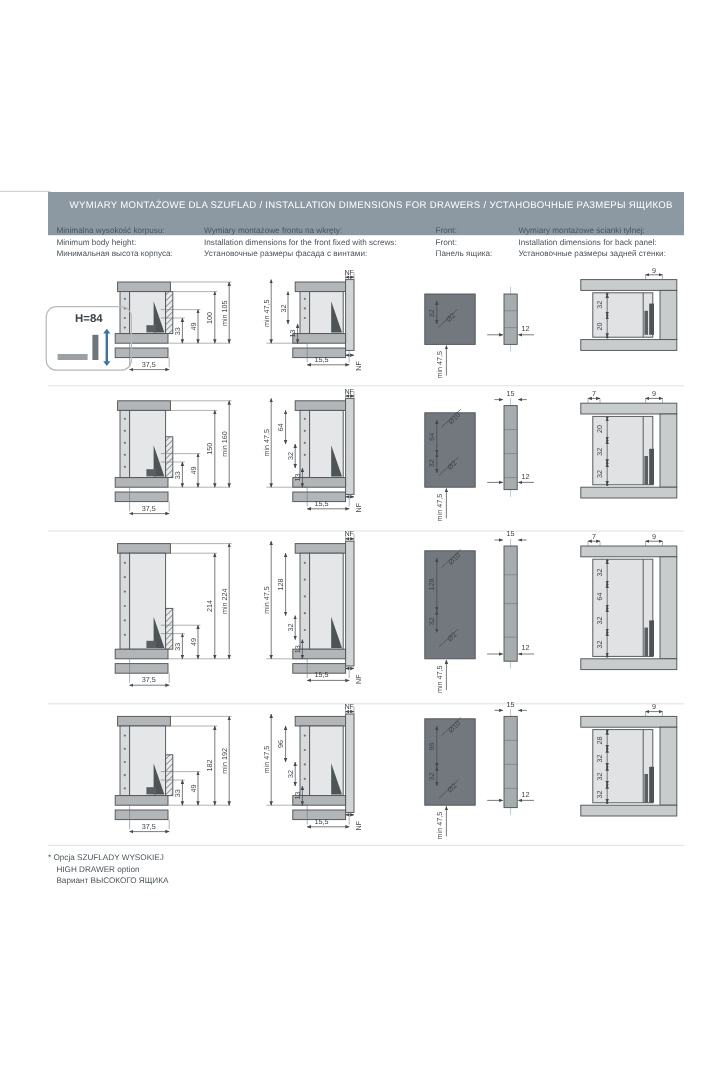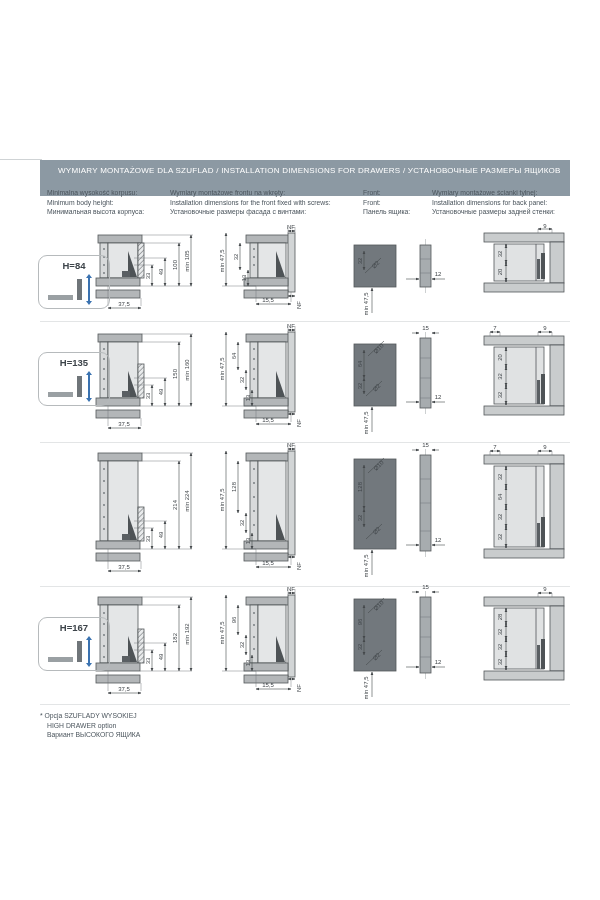--- a/index.html
+++ b/index.html
@@ -205,28 +205,20 @@
           <circle cx="506" cy="38" r="1" fill="#45494c"></circle>
           <circle cx="506" cy="56" r="1" fill="#45494c"></circle>
         <text class="t" x="502" y="29" text-anchor="middle" transform="rotate(-90 502 29)">32</text>
         <text class="t" x="502" y="47" text-anchor="middle" transform="rotate(-90 502 47)">20</text>
       </g>
     </svg>
   </div>
   <div class="sep" style="top:321px;"></div>
 
   <div class="row" style="top:322px;height:121px;">
-    <div class="badge">
-      <span class="hlab">H=135</span>
-      <span class="ic">
-        <span class="bar-h"></span>
-          <span class="bar-v"></span>
-          <span class="arrv"></span>
-      </span>
-    </div>
     <svg width="600" height="121">
       <g>
         <rect x="98" y="12" width="44" height="8" fill="#b3b6b8" class="shape"></rect>
         <rect x="100" y="20" width="8" height="56" fill="#d8dadb" class="shape"></rect>
         <circle cx="104" cy="27" r=".9" fill="#6f7579"></circle>
           <circle cx="104" cy="37" r=".9" fill="#6f7579"></circle>
           <circle cx="104" cy="47" r=".9" fill="#6f7579"></circle>
           <circle cx="104" cy="57" r=".9" fill="#6f7579"></circle>
           <circle cx="104" cy="67" r=".9" fill="#6f7579"></circle>
         <rect x="108" y="20" width="30" height="56" fill="#e4e6e7" class="shape"></rect>
@@ -492,28 +484,20 @@
         <text class="t" x="502" y="34" text-anchor="middle" transform="rotate(-90 502 34)">32</text>
         <text class="t" x="502" y="54" text-anchor="middle" transform="rotate(-90 502 54)">64</text>
         <text class="t" x="502" y="74" text-anchor="middle" transform="rotate(-90 502 74)">32</text>
         <text class="t" x="502" y="94" text-anchor="middle" transform="rotate(-90 502 94)">32</text>
       </g>
     </svg>
   </div>
   <div class="sep" style="top:586px;"></div>
 
   <div class="row" style="top:587px;height:118px;">
-    <div class="badge">
-      <span class="hlab">H=167</span>
-      <span class="ic">
-        <span class="bar-h"></span>
-          <span class="bar-v"></span>
-          <span class="arrv"></span>
-      </span>
-    </div>
     <svg width="600" height="118">
       <g>
         <rect x="98" y="10" width="44" height="8" fill="#b3b6b8" class="shape"></rect>
         <rect x="100" y="18" width="8" height="58" fill="#d8dadb" class="shape"></rect>
         <circle cx="104" cy="26" r=".9" fill="#6f7579"></circle>
           <circle cx="104" cy="37" r=".9" fill="#6f7579"></circle>
           <circle cx="104" cy="48" r=".9" fill="#6f7579"></circle>
           <circle cx="104" cy="59" r=".9" fill="#6f7579"></circle>
           <circle cx="104" cy="70" r=".9" fill="#6f7579"></circle>
         <rect x="108" y="18" width="30" height="58" fill="#e4e6e7" class="shape"></rect>

